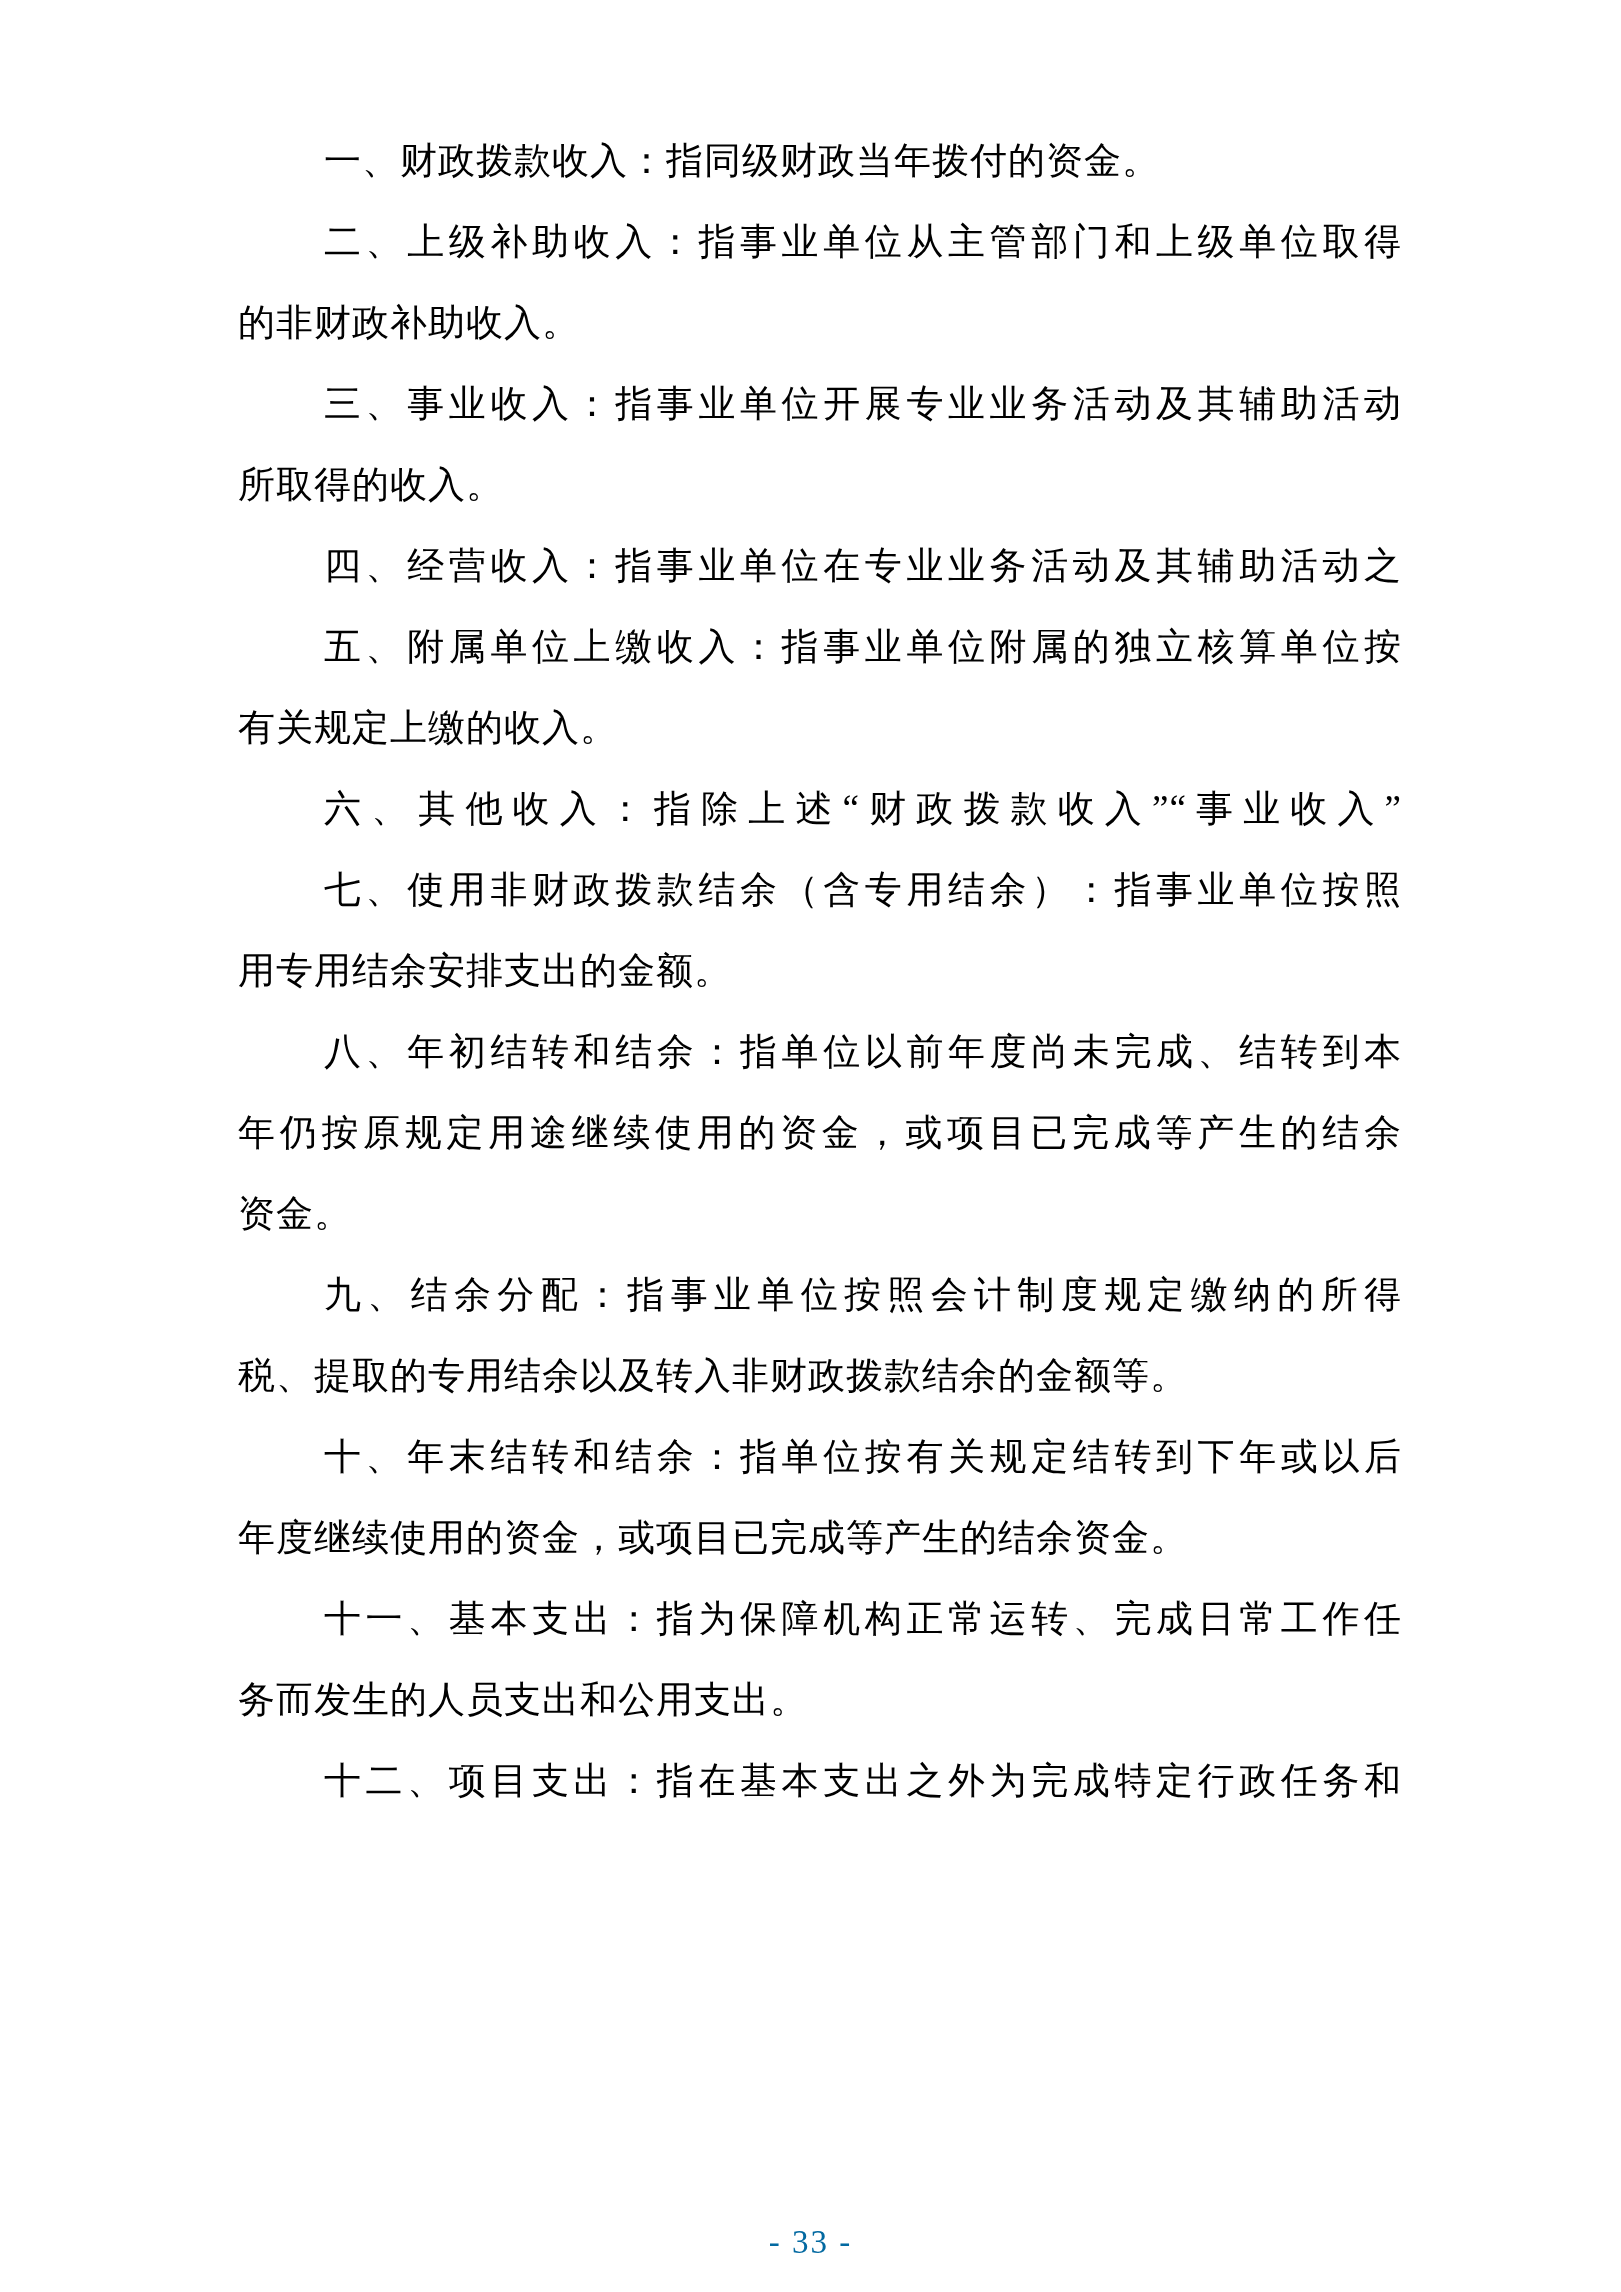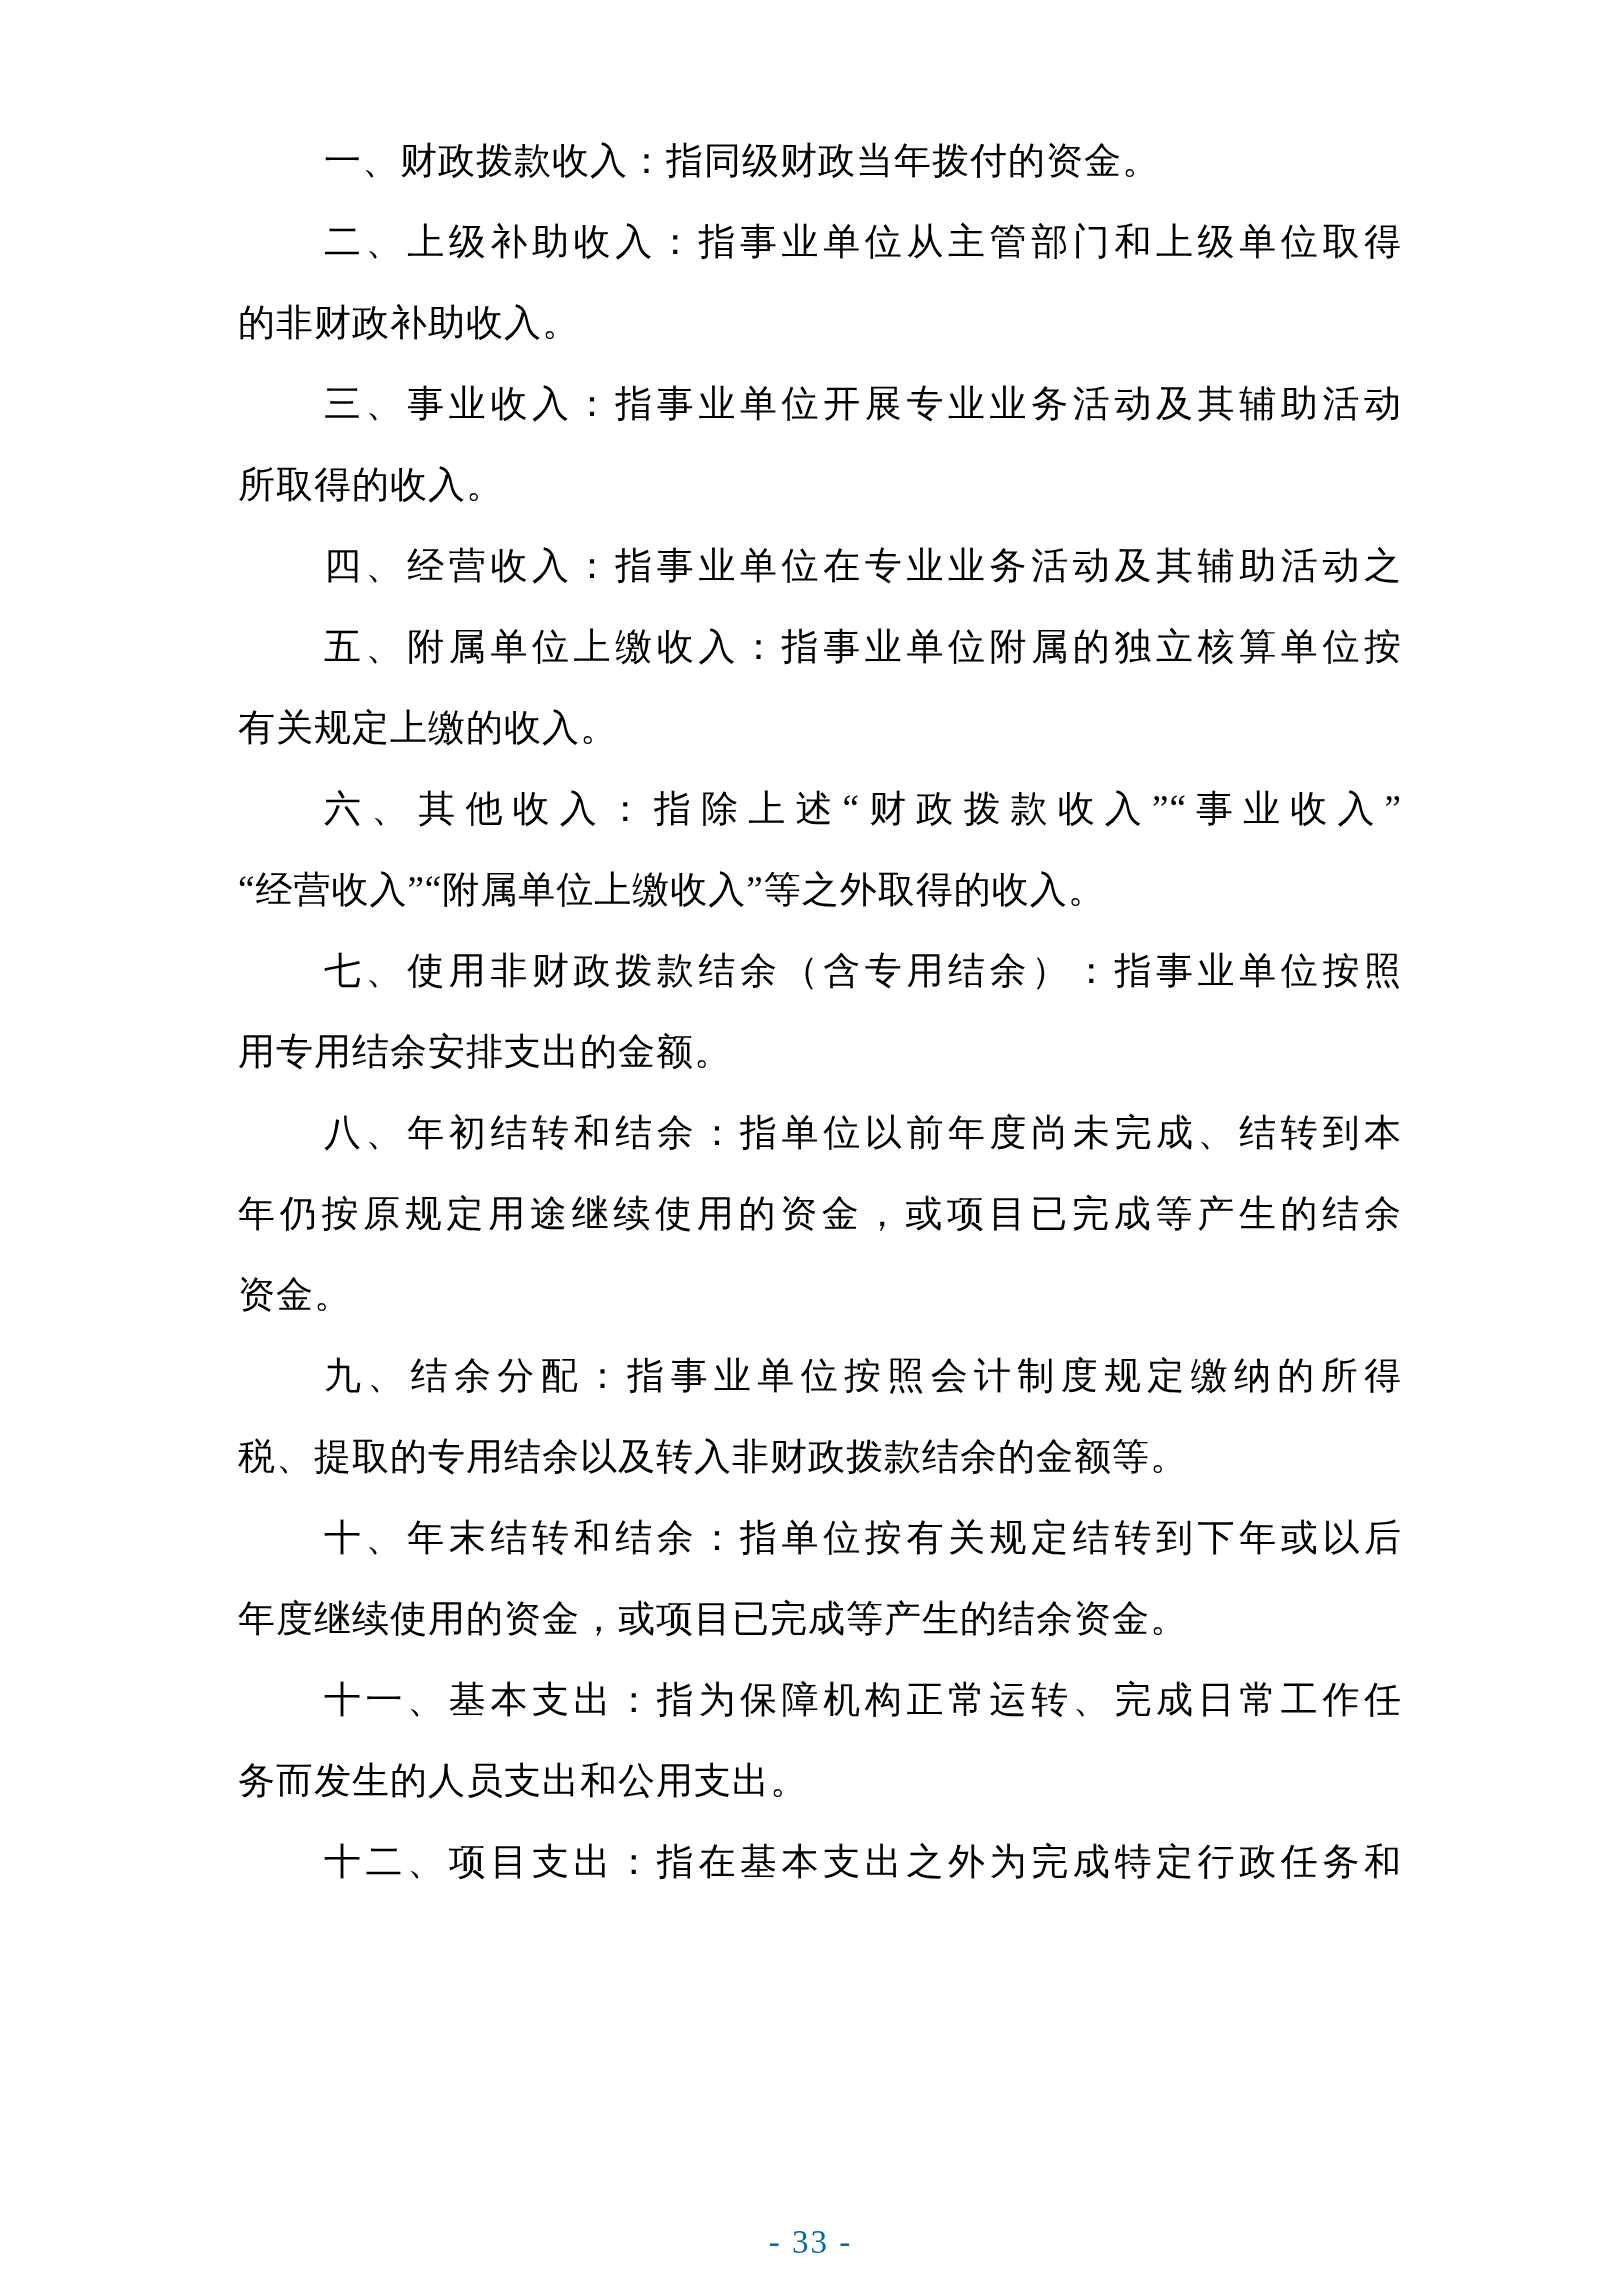--- a/index.html
+++ b/index.html
@@ -57,21 +57,20 @@
 <main class="document-body">
     <div class="line indent">一、财政拨款收入：指同级财政当年拨付的资金。</div>
     <div class="line indent just">二、上级补助收入：指事业单位从主管部门和上级单位取得</div>
     <div class="line">的非财政补助收入。</div>
     <div class="line indent just">三、事业收入：指事业单位开展专业业务活动及其辅助活动</div>
     <div class="line">所取得的收入。</div>
     <div class="line indent just">四、经营收入：指事业单位在专业业务活动及其辅助活动之</div>
     <div class="line indent just">五、附属单位上缴收入：指事业单位附属的独立核算单位按</div>
     <div class="line">有关规定上缴的收入。</div>
     <div class="line indent just">六、其他收入：指除上述“财政拨款收入”“事业收入”</div>
-    <div class="line">“经营收入”“附属单位上缴收入”等之外取得的收入。</div>
     <div class="line indent just">七、使用非财政拨款结余（含专用结余）：指事业单位按照</div>
     <div class="line">用专用结余安排支出的金额。</div>
     <div class="line indent just">八、年初结转和结余：指单位以前年度尚未完成、结转到本</div>
     <div class="line just">年仍按原规定用途继续使用的资金，或项目已完成等产生的结余</div>
     <div class="line">资金。</div>
     <div class="line indent just">九、结余分配：指事业单位按照会计制度规定缴纳的所得</div>
     <div class="line">税、提取的专用结余以及转入非财政拨款结余的金额等。</div>
     <div class="line indent just">十、年末结转和结余：指单位按有关规定结转到下年或以后</div>
     <div class="line">年度继续使用的资金，或项目已完成等产生的结余资金。</div>
     <div class="line indent just">十一、基本支出：指为保障机构正常运转、完成日常工作任</div>

